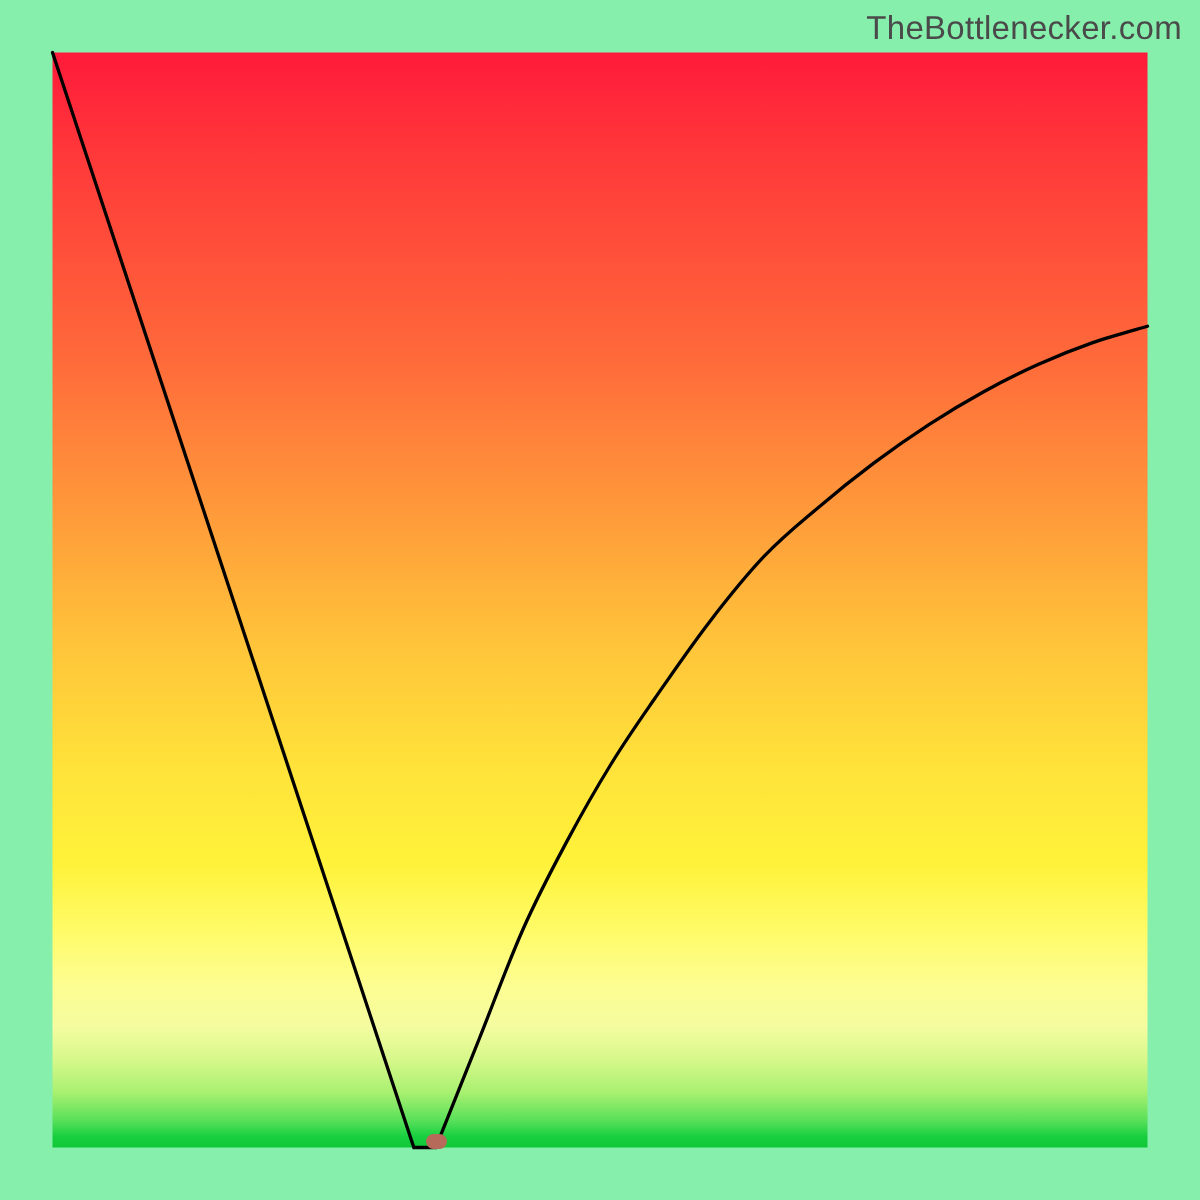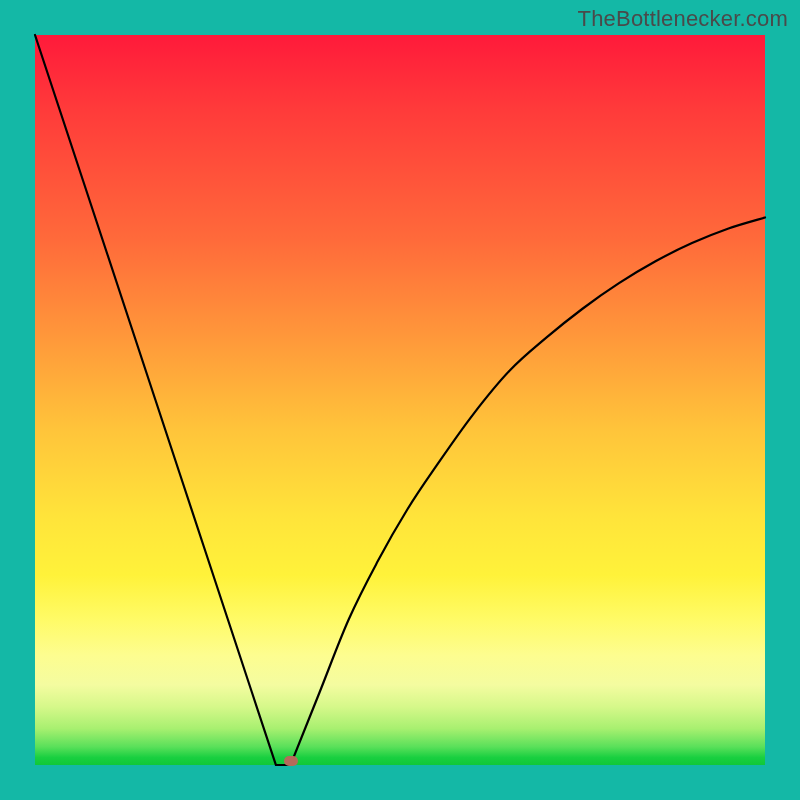--- a/index.html
+++ b/index.html
@@ -10,21 +10,21 @@
     background: #000;
     overflow: hidden;
     font-family: Arial, Helvetica, sans-serif;
   }
   .frame {
     position: absolute;
     left: 0;
     top: 0;
     width: 800px;
     height: 800px;
-    background: #14b8a6;
+    background: #86efac;
   }
   .plot {
     position: absolute;
     left: 35px;
     top: 35px;
     width: 730px;
     height: 730px;
     
     background: linear-gradient(to bottom,
       #ff1a3a 0%,

